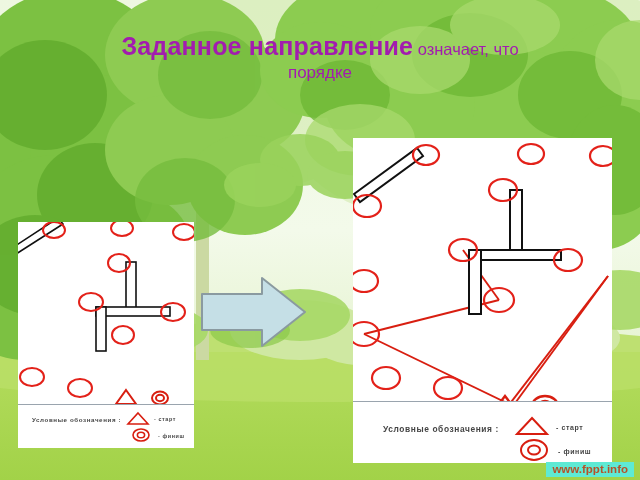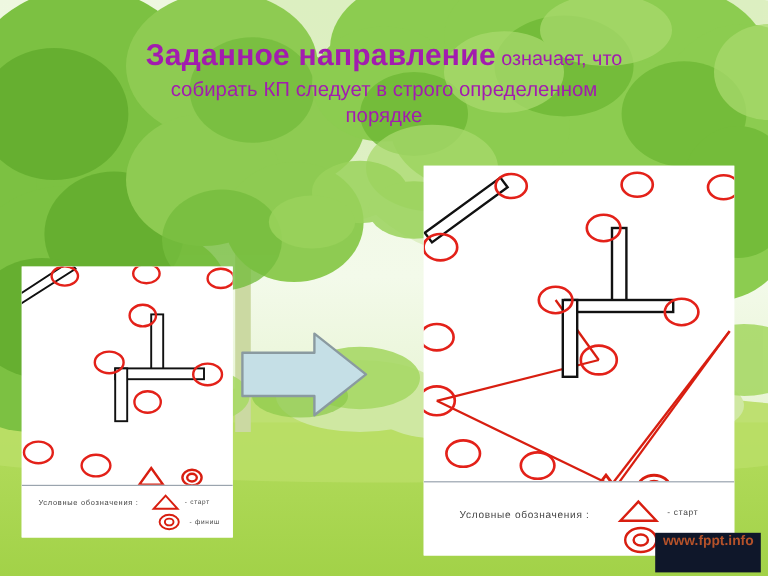--- a/index.html
+++ b/index.html
@@ -28,39 +28,39 @@
   .map-panel { position:absolute; background:#fff; z-index:20; overflow:hidden; }
   .map-left  { left:18px;  top:222px; width:176px; height:226px; }
   .map-right { left:353px; top:138px; width:259px; height:325px; }
   .map-svg { display:block; width:100%; height:100%; }
 
   
   .legend {
     position:absolute; left:0; right:0; bottom:0; background:#fff;
     border-top:1px solid #9aa4ae;
   }
-  .legend-inner { position:relative; width:100%; height:100%; }
+  .legend-inner { position:relative; width:100%; height:100%;font-weight:bold; }
   .legend-text {
     position:absolute; color:#444; white-space:nowrap;
     font-family:"Liberation Sans", sans-serif; letter-spacing:.6px;
   }
   .map-left  .legend { height:44px; }
   .map-left  .legend-text { left:14px; top:11px; font-size:6.2px; }
   .map-right .legend { height:62px; }
   .map-right .legend-text { left:30px; top:22px; font-size:8.4px; }
 
   .legend-sym { position:absolute; }
 
   
   .arrow-wrap { position:absolute; left:200px; top:274px; z-index:25; }
 
   
   .watermark {
     position:absolute; right:6px; bottom:3px; z-index:60;
-    background:#0f172a; padding:1px 6px 20px 6px;
+    background:#5eead4; padding:1px 6px 2px 6px;
     font-size:11.5px; font-weight:bold; color:#b5522a;
     font-family:"Liberation Sans", sans-serif;
   }
 </style>
 </head>
 <body>
 
 <div id="stage">
 
   <svg class="bg-svg" viewBox="0 0 640 480" preserveAspectRatio="none">
@@ -170,21 +170,20 @@
       <ellipse cx="500" cy="318" rx="42" ry="20"></ellipse>
       <ellipse cx="250" cy="330" rx="40" ry="18"></ellipse>
     </g>
   </svg>
 
   <div class="title-block">
     <div>
       <span class="title-main">Заданное направление</span>
       <span class="title-rest">означает, что</span>
     </div>
-    <div class="title-line2">собирать КП следует в строго определенном</div>
     <div class="title-line3">порядке</div>
   </div>
 
   <div class="map-panel map-left">
     <svg class="map-svg" viewBox="0 0 176 226" preserveAspectRatio="none">
       <rect x="0" y="0" width="176" height="226" fill="#ffffff"></rect>
 
       <g stroke="#111" stroke-width="1.6" fill="#fff">
         <polygon points="-6,26 40,-4 45,2 -2,32"></polygon>
       </g>

